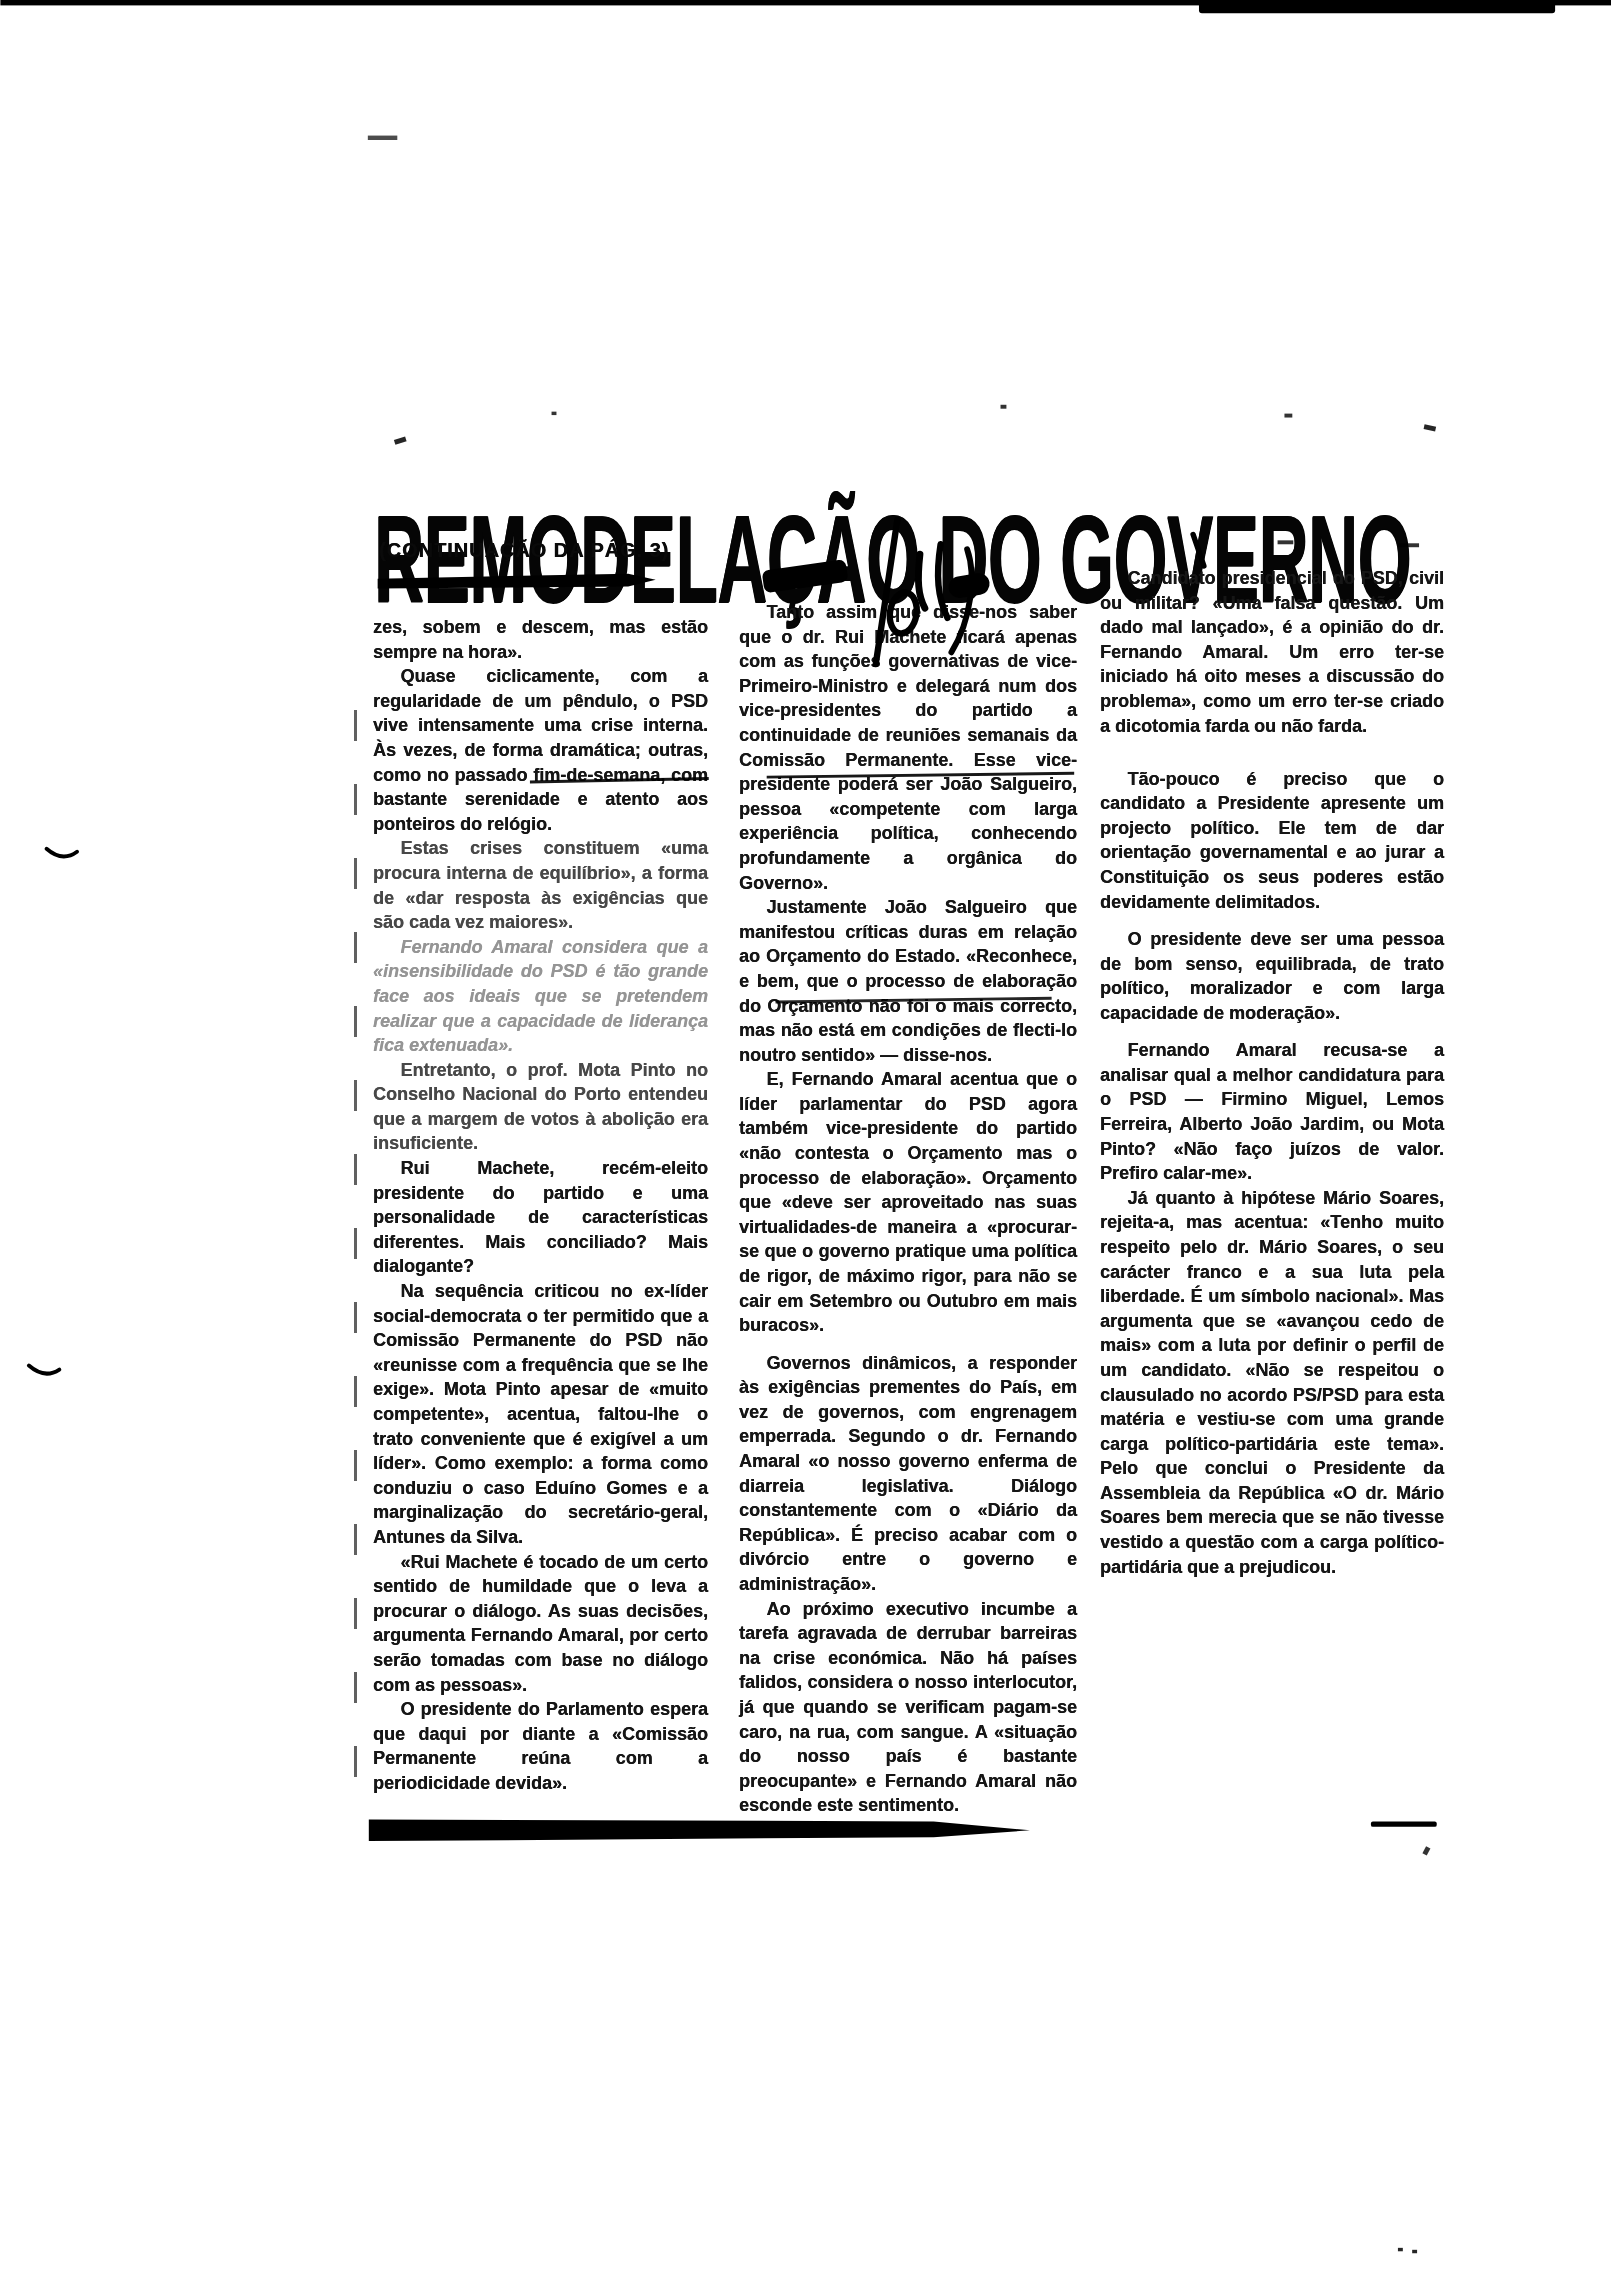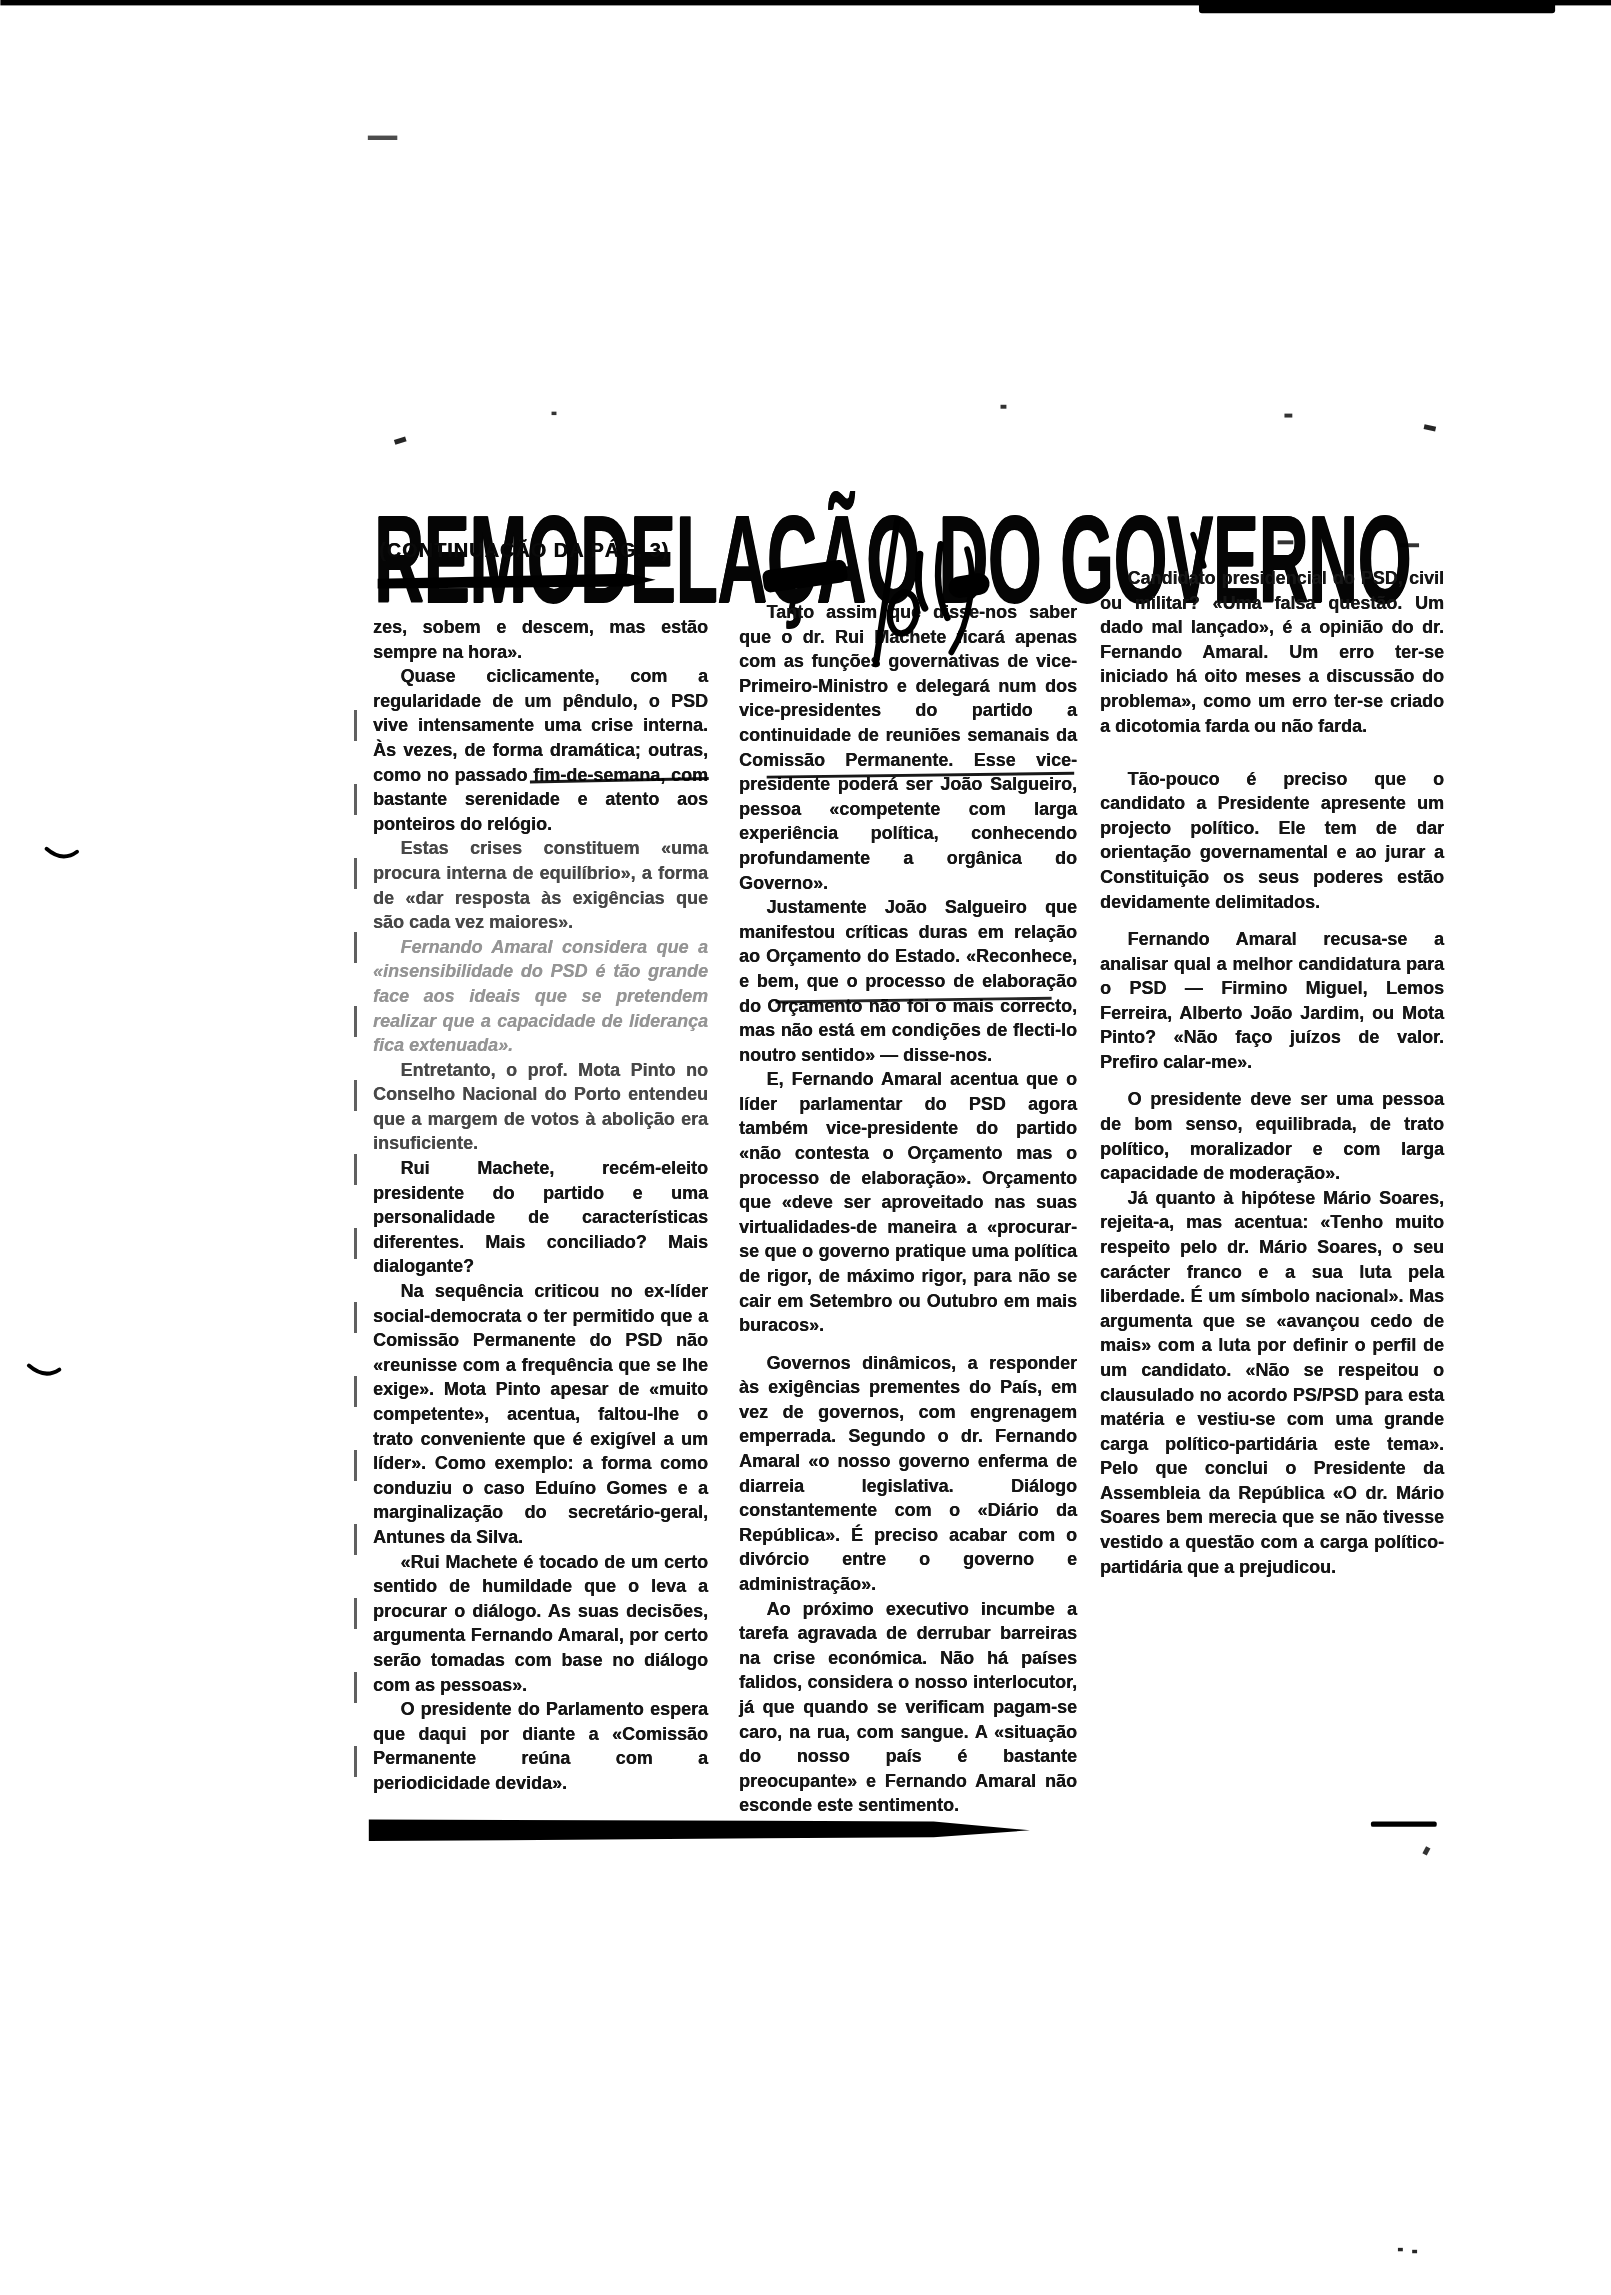--- a/index.html
+++ b/index.html
@@ -75,22 +75,22 @@
     <p>Tanto assim que disse-nos saber que o dr. Rui Machete ficará apenas com as funções governativas de vice-Primeiro-Ministro e delegará num dos vice-presidentes do partido a continuidade de reuniões semanais da Comissão Permanente. Esse vice-presidente poderá ser João Salgueiro, pessoa «competente com larga experiência política, conhecendo profundamente a orgânica do Governo».</p>
     <p>Justamente João Salgueiro que manifestou críticas duras em relação ao Orçamento do Estado. «Reconhece, e bem, que o processo de elaboração do Orçamento não foi o mais correcto, mas não está em condições de flecti-lo noutro sentido» — disse-nos.</p>
     <p>E, Fernando Amaral acentua que o líder parlamentar do PSD agora também vice-presidente do partido «não contesta o Orçamento mas o processo de elaboração». Orçamento que «deve ser aproveitado nas suas virtualidades-de maneira a «procurar-se que o governo pratique uma política de rigor, de máximo rigor, para não se cair em Setembro ou Outubro em mais buracos».</p>
     <p class="gap">Governos dinâmicos, a responder às exigências prementes do País, em vez de governos, com engrenagem emperrada. Segundo o dr. Fernando Amaral «o nosso governo enferma de diarreia legislativa. Diálogo constantemente com o «Diário da República». É preciso acabar com o divórcio entre o governo e administração».</p>
     <p>Ao próximo executivo incumbe a tarefa agravada de derrubar barreiras na crise económica. Não há países falidos, considera o nosso interlocutor, já que quando se verificam pagam-se caro, na rua, com sangue. A «situação do nosso país é bastante preocupante» e Fernando Amaral não esconde este sentimento.</p>
   </div>
 
   <div class="col" id="col3">
     <p>Candidato presidencial do PSD, civil ou militar? «Uma falsa questão. Um dado mal lançado», é a opinião do dr. Fernando Amaral. Um erro ter-se iniciado há oito meses a discussão do problema», como um erro ter-se criado a dicotomia farda ou não farda.</p>
     <p class="gap-lg">Tão-pouco é preciso que o candidato a Presidente apresente um projecto político. Ele tem de dar orientação governamental e ao jurar a Constituição os seus poderes estão devidamente delimitados.</p>
+    <p class="gap">O presidente deve ser uma pessoa de bom senso, equilibrada, de trato político, moralizador e com larga capacidade de moderação».</p>
     <p class="gap">Fernando Amaral recusa-se a analisar qual a melhor candidatura para o PSD — Firmino Miguel, Lemos Ferreira, Alberto João Jardim, ou Mota Pinto? «Não faço juízos de valor. Prefiro calar-me».</p>
-    <p class="gap">O presidente deve ser uma pessoa de bom senso, equilibrada, de trato político, moralizador e com larga capacidade de moderação».</p>
     <p>Já quanto à hipótese Mário Soares, rejeita-a, mas acentua: «Tenho muito respeito pelo dr. Mário Soares, o seu carácter franco e a sua luta pela liberdade. É um símbolo nacional». Mas argumenta que se «avançou cedo de mais» com a luta por definir o perfil de um candidato. «Não se respeitou o clausulado no acordo PS/PSD para esta matéria e vestiu-se com uma grande carga político-partidária este tema». Pelo que conclui o Presidente da Assembleia da República «O dr. Mário Soares bem merecia que se não tivesse vestido a questão com a carga político-partidária que a prejudicou.</p>
   </div>
 
   <svg class="marks" width="1612" height="2295" viewBox="0 0 3280 4672">
 
     <rect x="0" y="0" width="3280" height="11" fill="#000"></rect>
     <rect x="2440" y="0" width="725" height="27" rx="6" fill="#000"></rect>
 
     <polygon points="768,1178 1278,1168 1334,1180 1278,1194 768,1198" fill="#000"></polygon>
 

